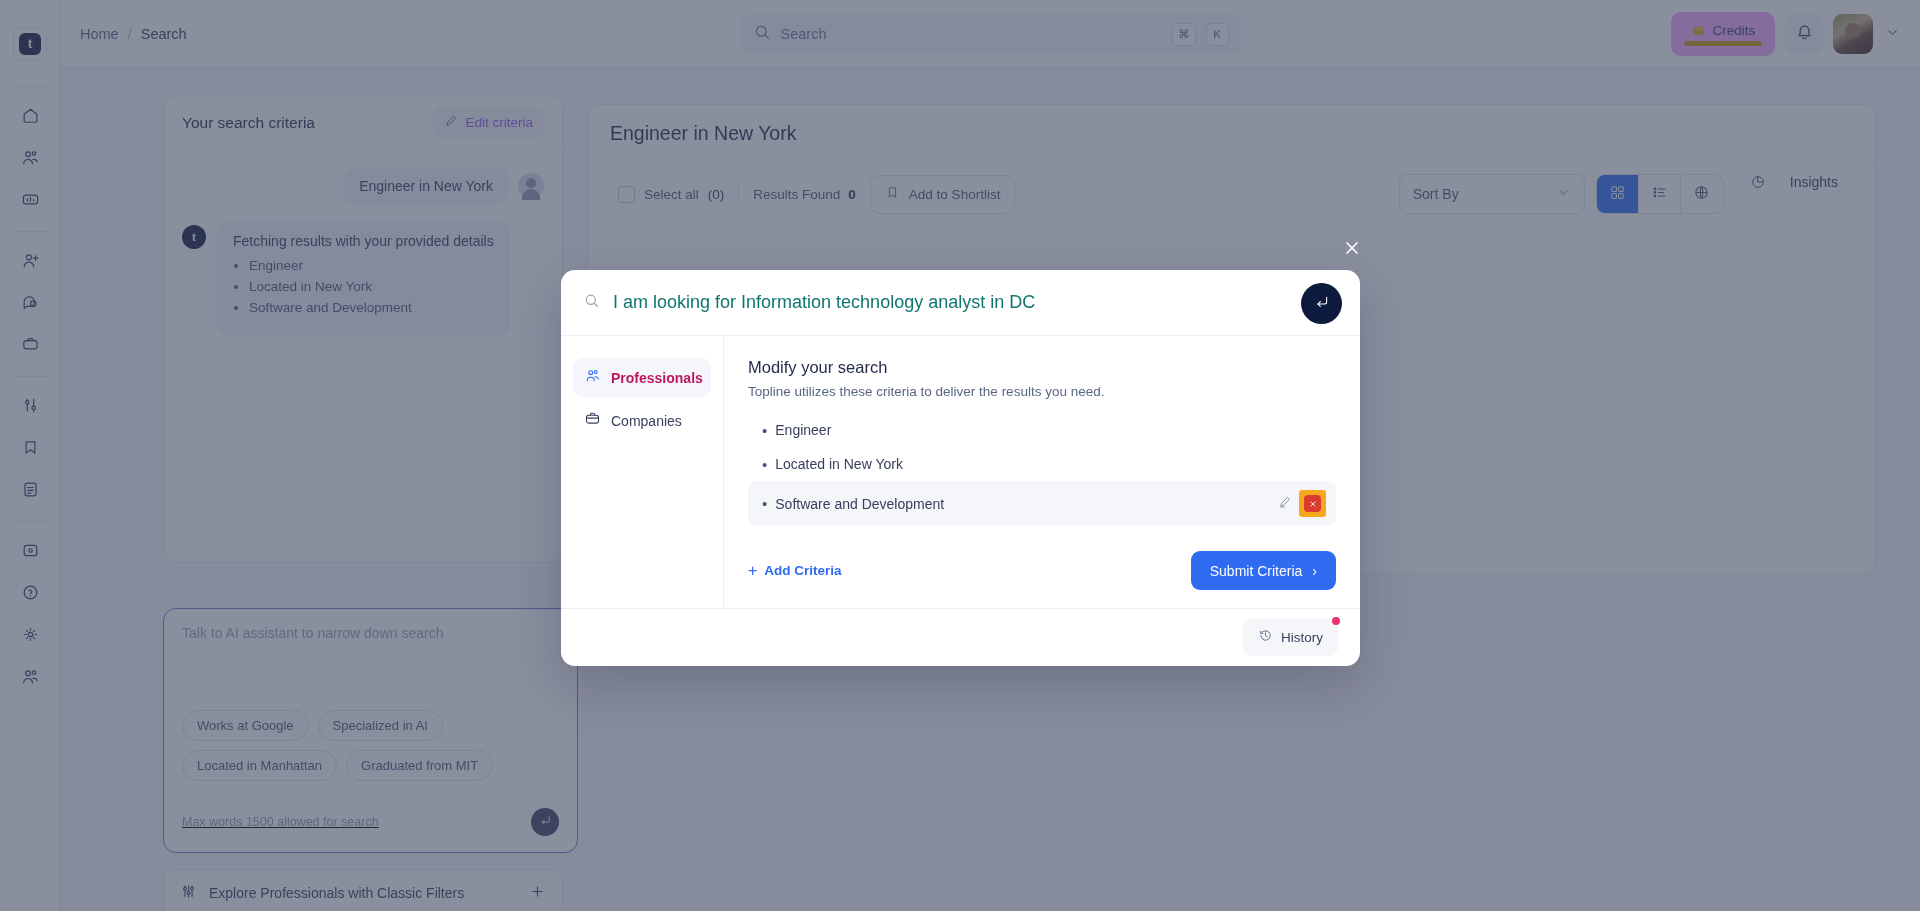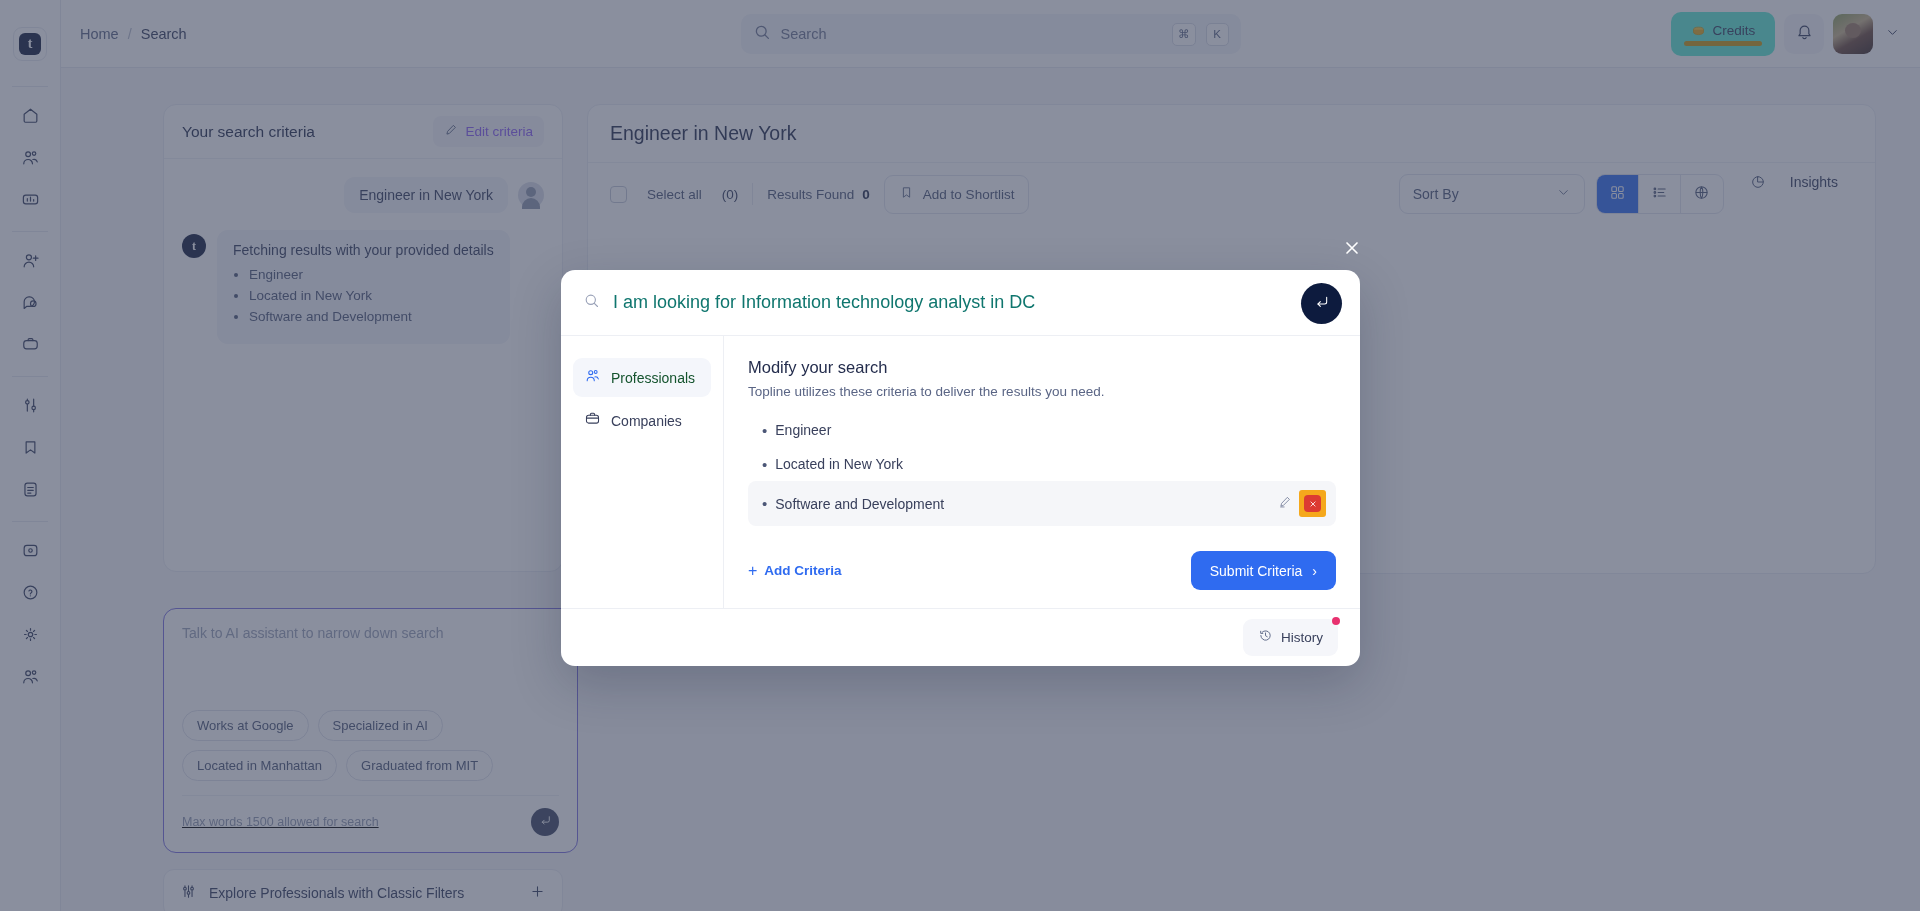--- a/index.html
+++ b/index.html
@@ -74,21 +74,21 @@
   .kbd {
     min-width:23px; height:23px; border-radius:5px; border:1px solid #d7dbe7;
     background:#fff; color:#5a6585; font-size:11.5px;
     display:inline-flex; align-items:center; justify-content:center; padding:0 5px;
   }
   .topright {
     position:absolute; right:18px; top:12px;
     display:flex; align-items:center; gap:9px;
   }
   .credits {
-    height:44px; border-radius:10px; background:#5eead4;
+    height:44px; border-radius:10px; background:#f0abfc;
     display:flex; flex-direction:column; align-items:center; justify-content:center;
     padding:5px 13px; gap:3px;
   }
   .credits .row { display:flex; align-items:center; gap:7px; }
   .credits .lbl { font-size:13.5px; color:#333c5c; }
   .credits .bar { width:78px; height:5px; border-radius:3px; background:#c99a10; }
   .coin { width:15px; height:13px; }
   .bell-btn {
     width:40px; height:40px; border-radius:10px; background:#f5f6fa;
     display:flex; align-items:center; justify-content:center; cursor:pointer;
@@ -101,21 +101,21 @@
   }
   .avatar::after{
     content:""; position:absolute; left:12px; top:9px; width:16px; height:15px;
     border-radius:50%; background:#9c7a62;
   }
   .chev-btn { width:20px; display:flex; align-items:center; justify-content:center; cursor:pointer; }
   .chev-btn svg{width:15px;height:15px;stroke:#333c5c;fill:none;stroke-width:1.6;}
 
   
   .leftpanel {
-    position:absolute; left:163px; top:104px; width:400px; height:468px;
+    position:absolute; left:163px; top:95px; width:400px; height:468px;
     background:#ffffff; border-radius:13px; border:1px solid #e9ebf2;
   }
   .lp-head {
     height:54px; display:flex; align-items:center; justify-content:space-between;
     padding:0 18px; border-bottom:1px solid #eef0f5;
   }
   .lp-title { font-size:15.5px; color:#242d4d; font-weight:400; }
   .edit-btn {
     display:flex; align-items:center; gap:7px; font-size:13.5px; color:#8b5cf6;
     background:#f5f6fa; border-radius:8px; padding:7px 11px; cursor:pointer;
@@ -180,21 +180,21 @@
     position:absolute; left:587px; top:104px; right:44px; height:470px;
     background:#ffffff; border-radius:13px; border:1px solid #e9ebf2;
   }
   .mp-title {
     height:58px; display:flex; align-items:center; padding:0 22px;
     font-size:19.5px; color:#242d4d; border-bottom:1px solid #eef0f5;
   }
   .mp-toolbar {
     height:62px; display:flex; align-items:center; padding:0 22px; gap:14px;
   }
-  .selectall { display:flex; align-items:center; gap:20px; cursor:pointer; }
+  .selectall { display:flex; align-items:center; gap:9px; cursor:pointer;margin-left:8px; }
   .cbox { width:17px;height:17px;border:1.5px solid #c3c9d8;border-radius:4px; }
   .selectall .t { font-size:13.5px; color:#4c5777; }
   .selectall .n { font-size:13.5px; color:#333c5c; }
   .vdiv { width:1px; height:22px; background:#e5e8f0; }
   .resfound { display:flex; align-items:center; gap:8px; }
   .resfound .t{font-size:13.5px;color:#4c5777;}
   .resfound .n{font-size:13.5px;color:#242d4d;font-weight:600;}
   .shortlist {
     display:flex; align-items:center; gap:9px; border:1px solid #e1e4ee;
     border-radius:9px; padding:9px 14px; cursor:pointer;
@@ -255,21 +255,21 @@
   .modal-body { flex:1; display:flex; }
   .modal-nav {
     width:163px; border-right:1px solid #edeff4; padding:22px 12px;
   }
   .mnav-item {
     display:flex; align-items:center; gap:10px; padding:9px 11px;
     border-radius:9px; cursor:pointer; margin-bottom:4px;
   }
   .mnav-item.active { background:#f4f6fb; }
   .mnav-item .t{font-size:14px;color:#39405c;}
-  .mnav-item.active .t{color:#14532d;}
+  .mnav-item.active .t{color:#be185d;font-weight:bold;}
   .mnav-item svg{width:17px;height:17px;stroke:#39405c;fill:none;stroke-width:1.5;stroke-linecap:round;stroke-linejoin:round;}
   .mnav-item.active svg{stroke:#2f6bf0;}
   .modal-main { flex:1; padding:22px 24px 18px 24px; display:flex; flex-direction:column; }
   .mm-title { font-size:16.5px; color:#242d4d; margin-bottom:7px; }
   .mm-sub { font-size:13.5px; color:#5a6585; margin-bottom:14px; }
   .crit-list { }
   .crit-row {
     display:flex; align-items:center; border-radius:8px;
     padding:9px 10px 9px 14px; position:relative; min-height:34px;
   }

